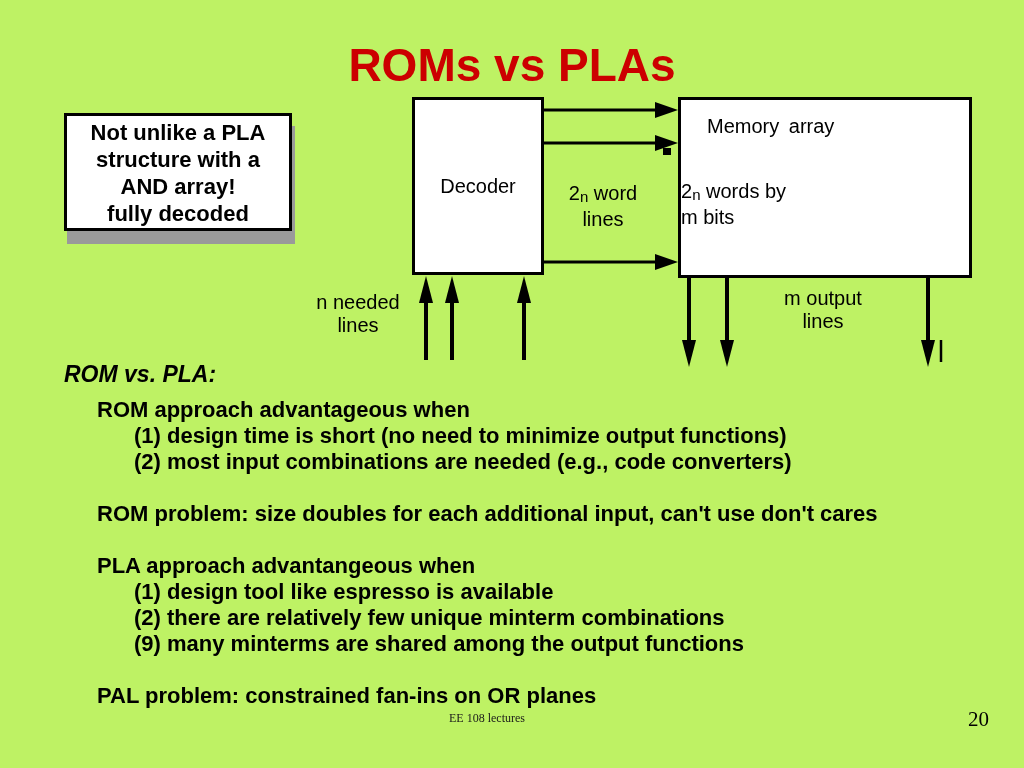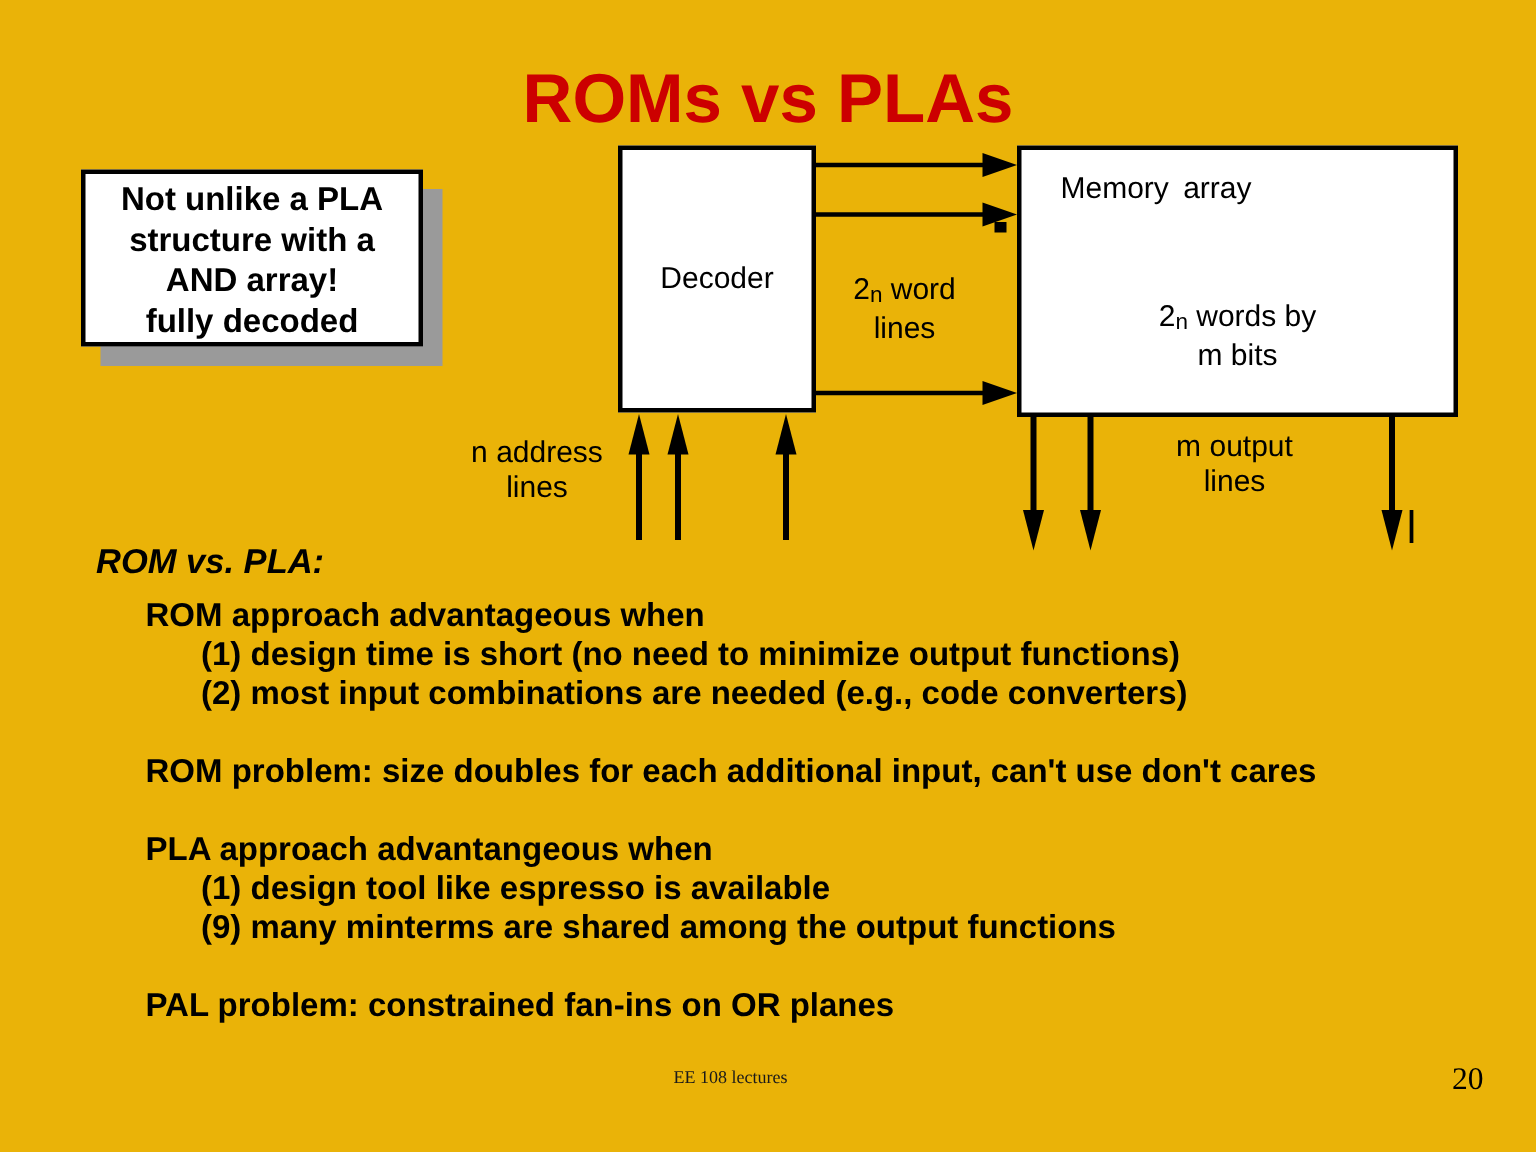--- a/index.html
+++ b/index.html
@@ -1,50 +1,50 @@
 <!DOCTYPE html>
 <html><head>
 <meta charset="utf-8">
 <style>
   html,body{margin:0;padding:0;background:#888;}
   .slide{
     position:relative; width:1024px; height:768px; margin:0 auto;
-    background:#eab308; overflow:hidden;
+    background:#bef264; overflow:hidden;
     font-family:"Liberation Sans", sans-serif; color:#000;
   }
   
   .title{
     position:absolute; left:0; top:38px; width:100%;
     text-align:center; font-size:46px; font-weight:bold; color:#cc0000;
     letter-spacing:0px;
   }
   
   .callout-shadow{
     position:absolute; left:67px; top:126px; width:228px; height:118px;
     background:#9a9a9a; z-index:2;
   }
   .callout{
-    position:absolute; left:54px; top:113px; width:222px; height:109px;
+    position:absolute; left:64px; top:113px; width:222px; height:109px;
     background:#fff; border:3px solid #000; z-index:3;
     text-align:center; font-weight:bold; font-size:22px; line-height:27px;
     padding-top:3px;
   }
   
   .decoder-box{
     position:absolute; left:412px; top:97px; width:126px; height:172px;
     border:3px solid #000; background:#fff; z-index:2;
     display:flex; align-items:center; justify-content:center;
     font-size:20px;
   }
   .memory-box{
     position:absolute; left:678px; top:97px; width:264px; height:175px;
     border:3px solid #000; background:#fff; z-index:2; font-size:20px;padding-left:24px;
   }
   .memory-array-label{position:absolute; left:26px; top:15px; word-spacing:4px;}
-  .memory-size-label{position:absolute; left:0; top:80px; width:100%; text-align:center; line-height:23px;margin-top:20px;}
+  .memory-size-label{position:absolute; left:0; top:80px; width:100%; line-height:23px;}
   .diagram-label{position:absolute; font-size:20px; line-height:23px; text-align:center; z-index:2;}
   .wordlines-label{left:548px; top:182px; width:110px;}
   .address-label{left:306px; top:291px; width:104px;}
   .output-label{left:771px; top:287px; width:104px;}
   .sub{font-size:15px; vertical-align:-2px;}
   
   .arrows{position:absolute; left:0; top:0; z-index:4; pointer-events:none;}
   
   .rom-pla-heading{
     position:absolute; left:64px; top:361px; z-index:2;
@@ -91,21 +91,21 @@
       <div>m bits</div>
     </div>
   </div>
 
   <div class="diagram-label wordlines-label">
     <div><span>2</span><span class="sub">n</span><span> word</span></div>
     <div>lines</div>
   </div>
 
   <div class="diagram-label address-label">
-    <div>n address</div>
+    <div>n needed</div>
     <div>lines</div>
   </div>
 
   <div class="diagram-label output-label">
     <div>m output</div>
     <div>lines</div>
   </div>
 
   <svg class="arrows" width="1024" height="768" viewBox="0 0 1024 768">
 
@@ -155,20 +155,21 @@
 
   <div class="content">
     <div class="line">ROM approach advantageous when</div>
     <div class="line indent2">(1) design time is short (no need to minimize output functions)</div>
     <div class="line indent2">(2) most input combinations are needed (e.g., code converters)</div>
     <div class="line"></div>
     <div class="line">ROM problem: size doubles for each additional input, can't use don't cares</div>
     <div class="line"></div>
     <div class="line">PLA approach advantangeous when</div>
     <div class="line indent2">(1) design tool like espresso is available</div>
+    <div class="line indent2">(2) there are relatively few unique minterm combinations</div>
     <div class="line indent2">(9) many minterms are shared among the output functions</div>
     <div class="line"></div>
     <div class="line">PAL problem: constrained fan-ins on OR planes</div>
   </div>
 
   <div class="footer-text">EE 108 lectures</div>
   <div class="page-number">20</div>
 
 </div>
 

